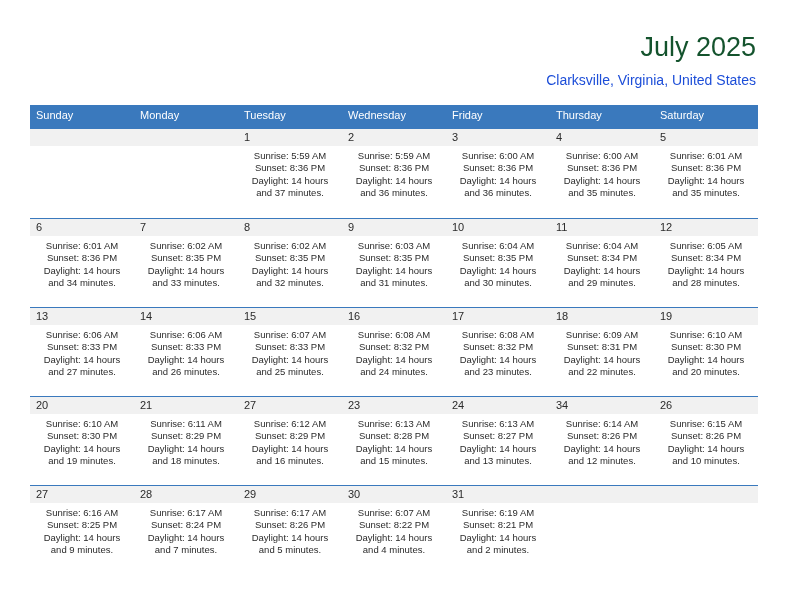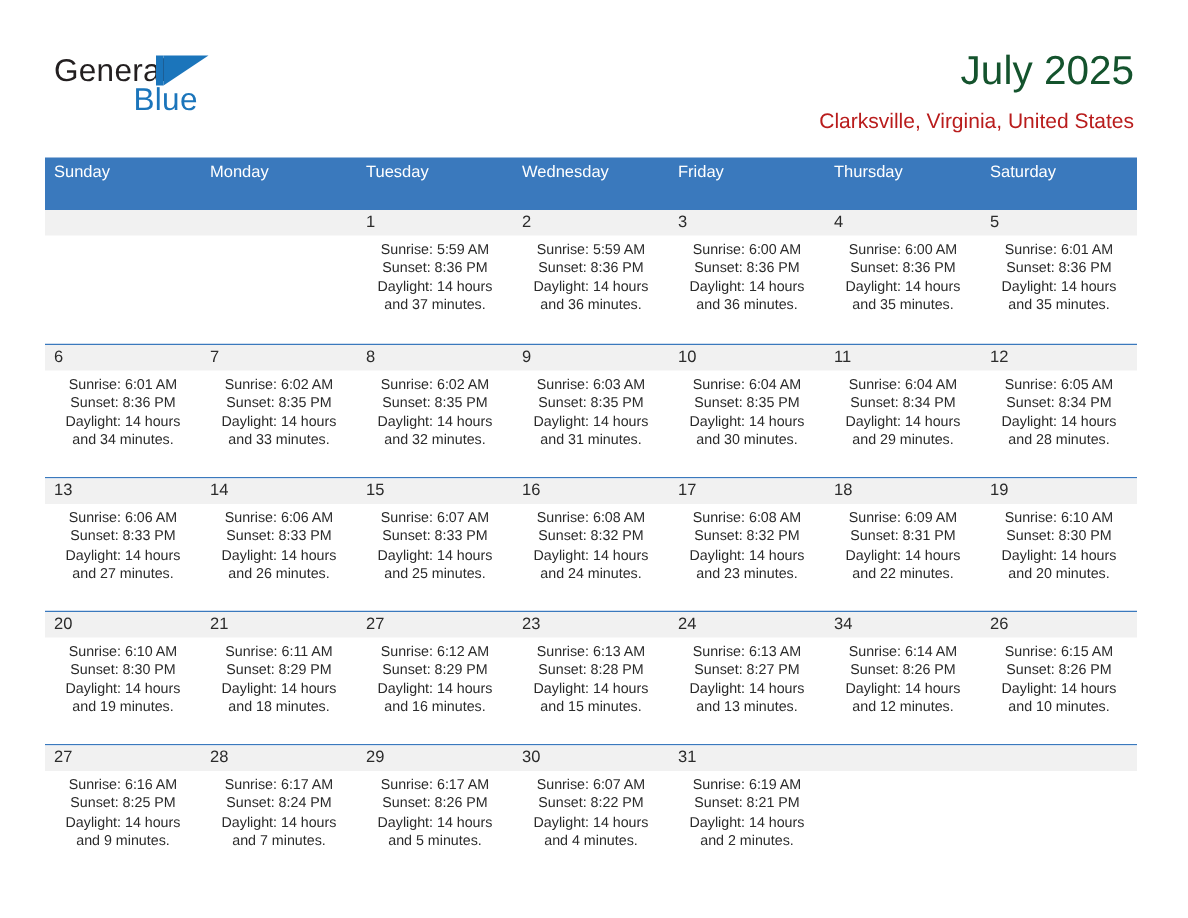--- a/index.html
+++ b/index.html
@@ -85,37 +85,37 @@
     text-align: right;
   }
   .month-title {
     font-size: 27px;
     color: #14532d;
     line-height: 34px;
     white-space: nowrap;
   }
   .location {
     font-size: 14px;
-    color: #b91c1c;
+    color: #1d4ed8;
     line-height: 20px;
     margin-top: 6px;
     white-space: nowrap;
   }
 
   
   .calendar {
     position: absolute;
     left: 30px;
     top: 105px;
     width: 728px;
   }
   .cal-head {
     display: flex;
     background: #3a79bd;
-    height: 35px;
+    height: 24px;
   }
   .cal-head .hcell {
     flex: 1 1 0;
     color: #ffffff;
     font-size: 11px;
     line-height: 20px;
     padding-left: 6px;
     box-sizing: border-box;
     overflow: hidden;
     white-space: nowrap;
@@ -159,28 +159,20 @@
     white-space: nowrap;
   }
 </style>
 </head>
 <body>
 
 <div class="page">
 
   <div class="header">
 
-    <div class="brand">
-      <span class="brand-general">General</span>
-      <span class="brand-mark">
-        <span class="bar"></span>
-        <span class="tri"></span>
-      </span>
-      <span class="brand-blue">Blue</span>
-    </div>
 
     <div class="title-block">
       <div class="month-title">July 2025</div>
       <div class="location">Clarksville, Virginia, United States</div>
     </div>
 
   </div>
 
   <div class="calendar">
     <div class="cal-head">

